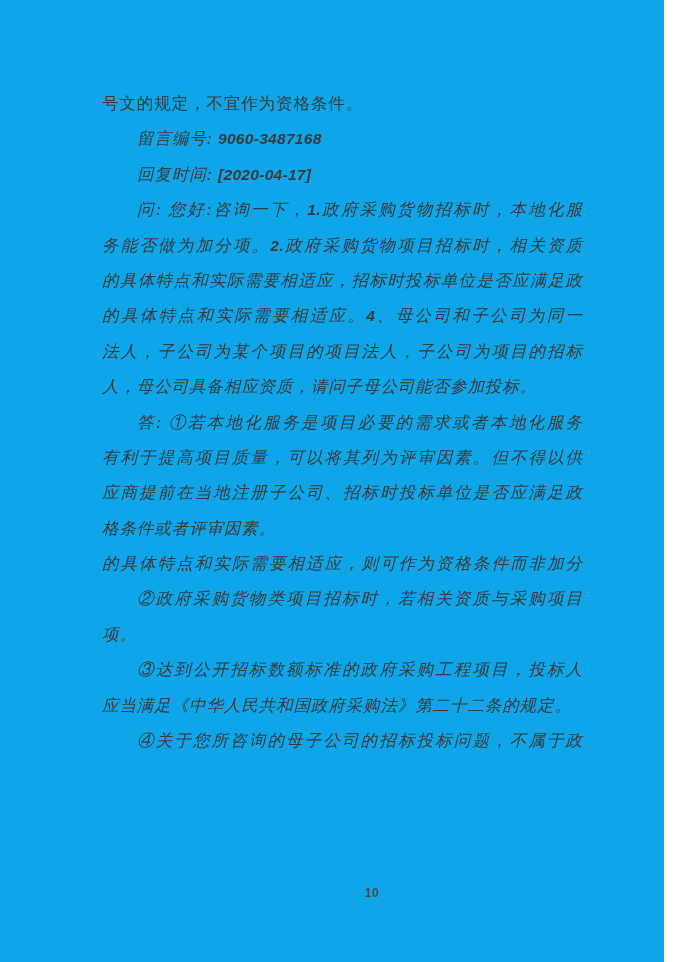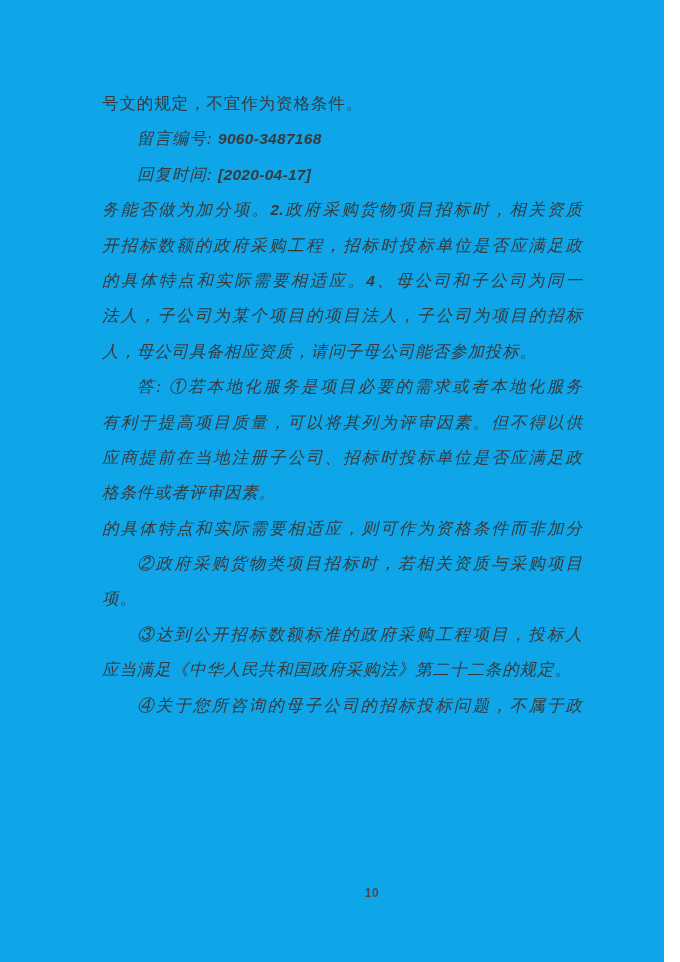--- a/index.html
+++ b/index.html
@@ -62,22 +62,23 @@
   }
 </style>
 </head>
 <body>
 
 <div class="page">
   <div class="text-block" id="text-block">
       <div class="line upright"><span>号文的规定，不宜作为资格条件。</span></div>
       <div class="line indent"><span>留言编号: </span><span class="num">9060-3487168</span></div>
       <div class="line indent"><span>回复时间: </span><span class="num">[2020-04-17]</span></div>
+      <div class="line indent justify"><span>问: 您好:咨询一下，</span><span class="num">1.</span><span>政府采购货物招标时，本地化服</span></div>
       <div class="line justify"><span>务能否做为加分项。</span><span class="num">2.</span><span>政府采购货物项目招标时，相关资质</span></div>
-      <div class="line justify"><span>开招标数额的政府采购工程，招标时投标单位是否应满足政</span></div>
+      <div class="line justify"><span>的具体特点和实际需要相适应，招标时投标单位是否应满足政</span></div>
       <div class="line justify"><span>的具体特点和实际需要相适应。</span><span class="num">4</span><span>、母公司和子公司为同一</span></div>
       <div class="line justify"><span>法人，子公司为某个项目的项目法人，子公司为项目的招标</span></div>
       <div class="line"><span>人，母公司具备相应资质，请问子母公司能否参加投标。</span></div>
       <div class="line indent justify"><span>答: ①若本地化服务是项目必要的需求或者本地化服务</span></div>
       <div class="line justify"><span>有利于提高项目质量，可以将其列为评审因素。但不得以供</span></div>
       <div class="line justify"><span>应商提前在当地注册子公司、招标时投标单位是否应满足政</span></div>
       <div class="line"><span>格条件或者评审因素。</span></div>
       <div class="line justify"><span>的具体特点和实际需要相适应，则可作为资格条件而非加分</span></div>
       <div class="line indent justify"><span>②政府采购货物类项目招标时，若相关资质与采购项目</span></div>
       <div class="line"><span>项。</span></div>

